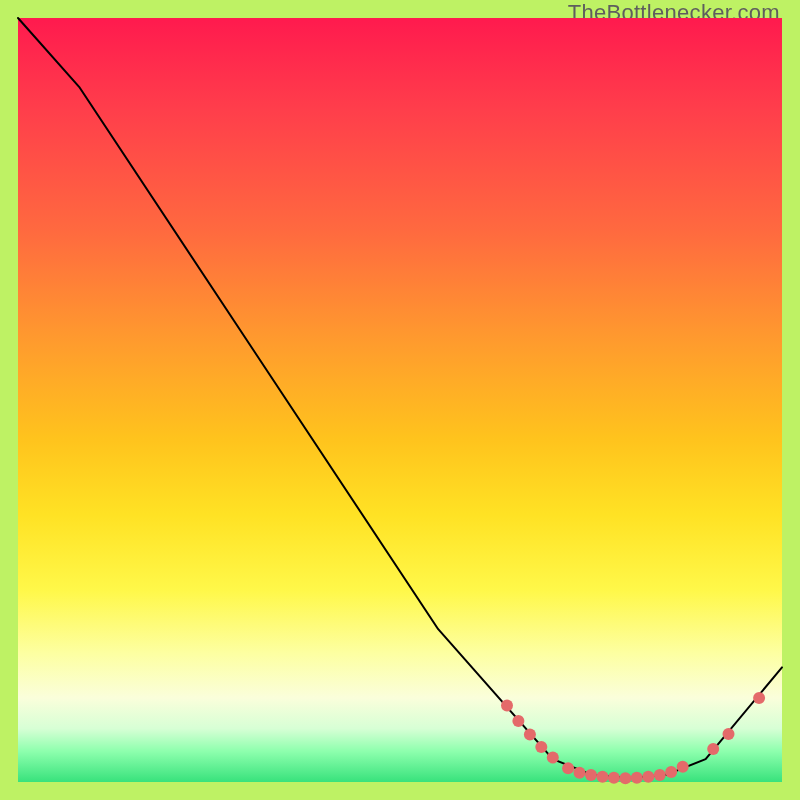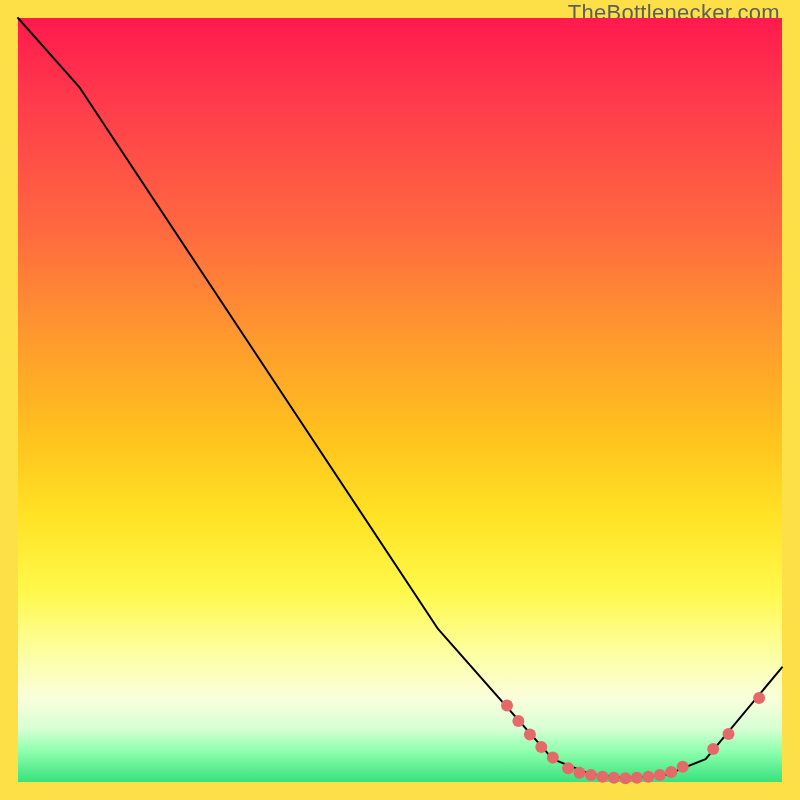--- a/index.html
+++ b/index.html
@@ -8,21 +8,21 @@
     width: 800px;
     height: 800px;
     background: #000000;
     overflow: hidden;
     font-family: Arial, Helvetica, sans-serif;
   }
   .frame {
     position: relative;
     width: 800px;
     height: 800px;
-    background: #fde047;
+    background: #bef264;
   }
   .plot {
     position: absolute;
     left: 18px;
     top: 18px;
     width: 764px;
     height: 764px;
     
     background: linear-gradient(
       to bottom,

